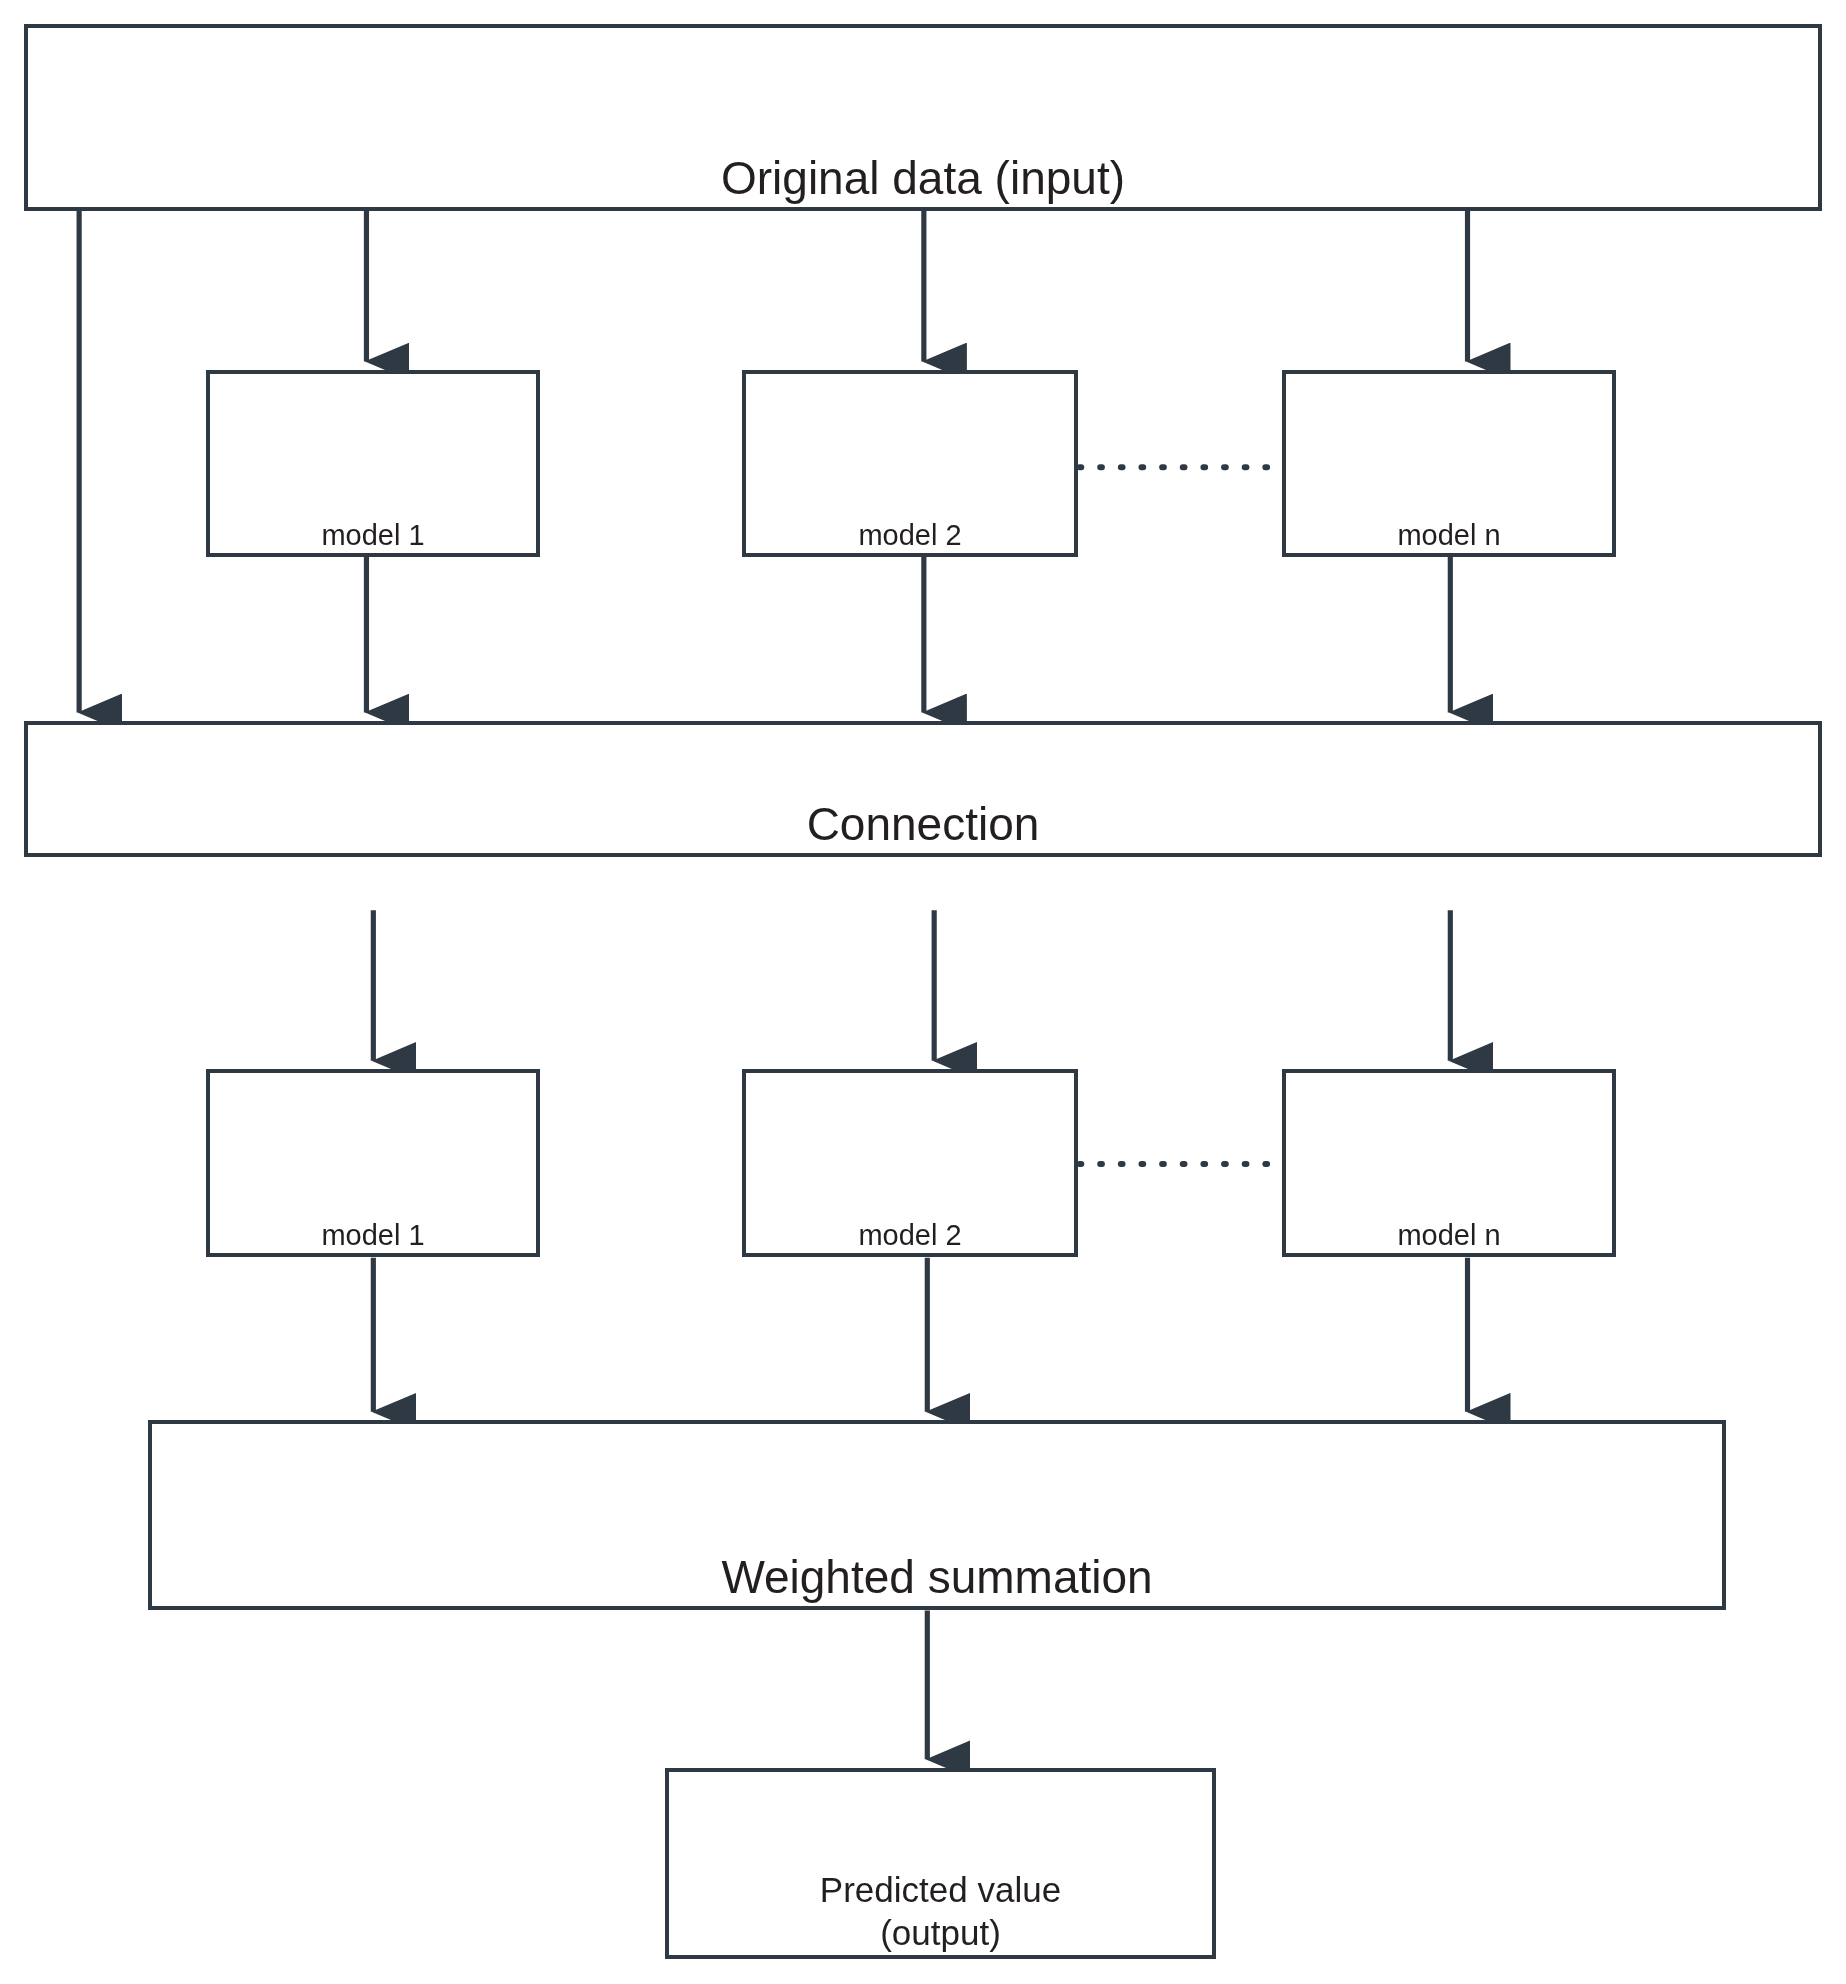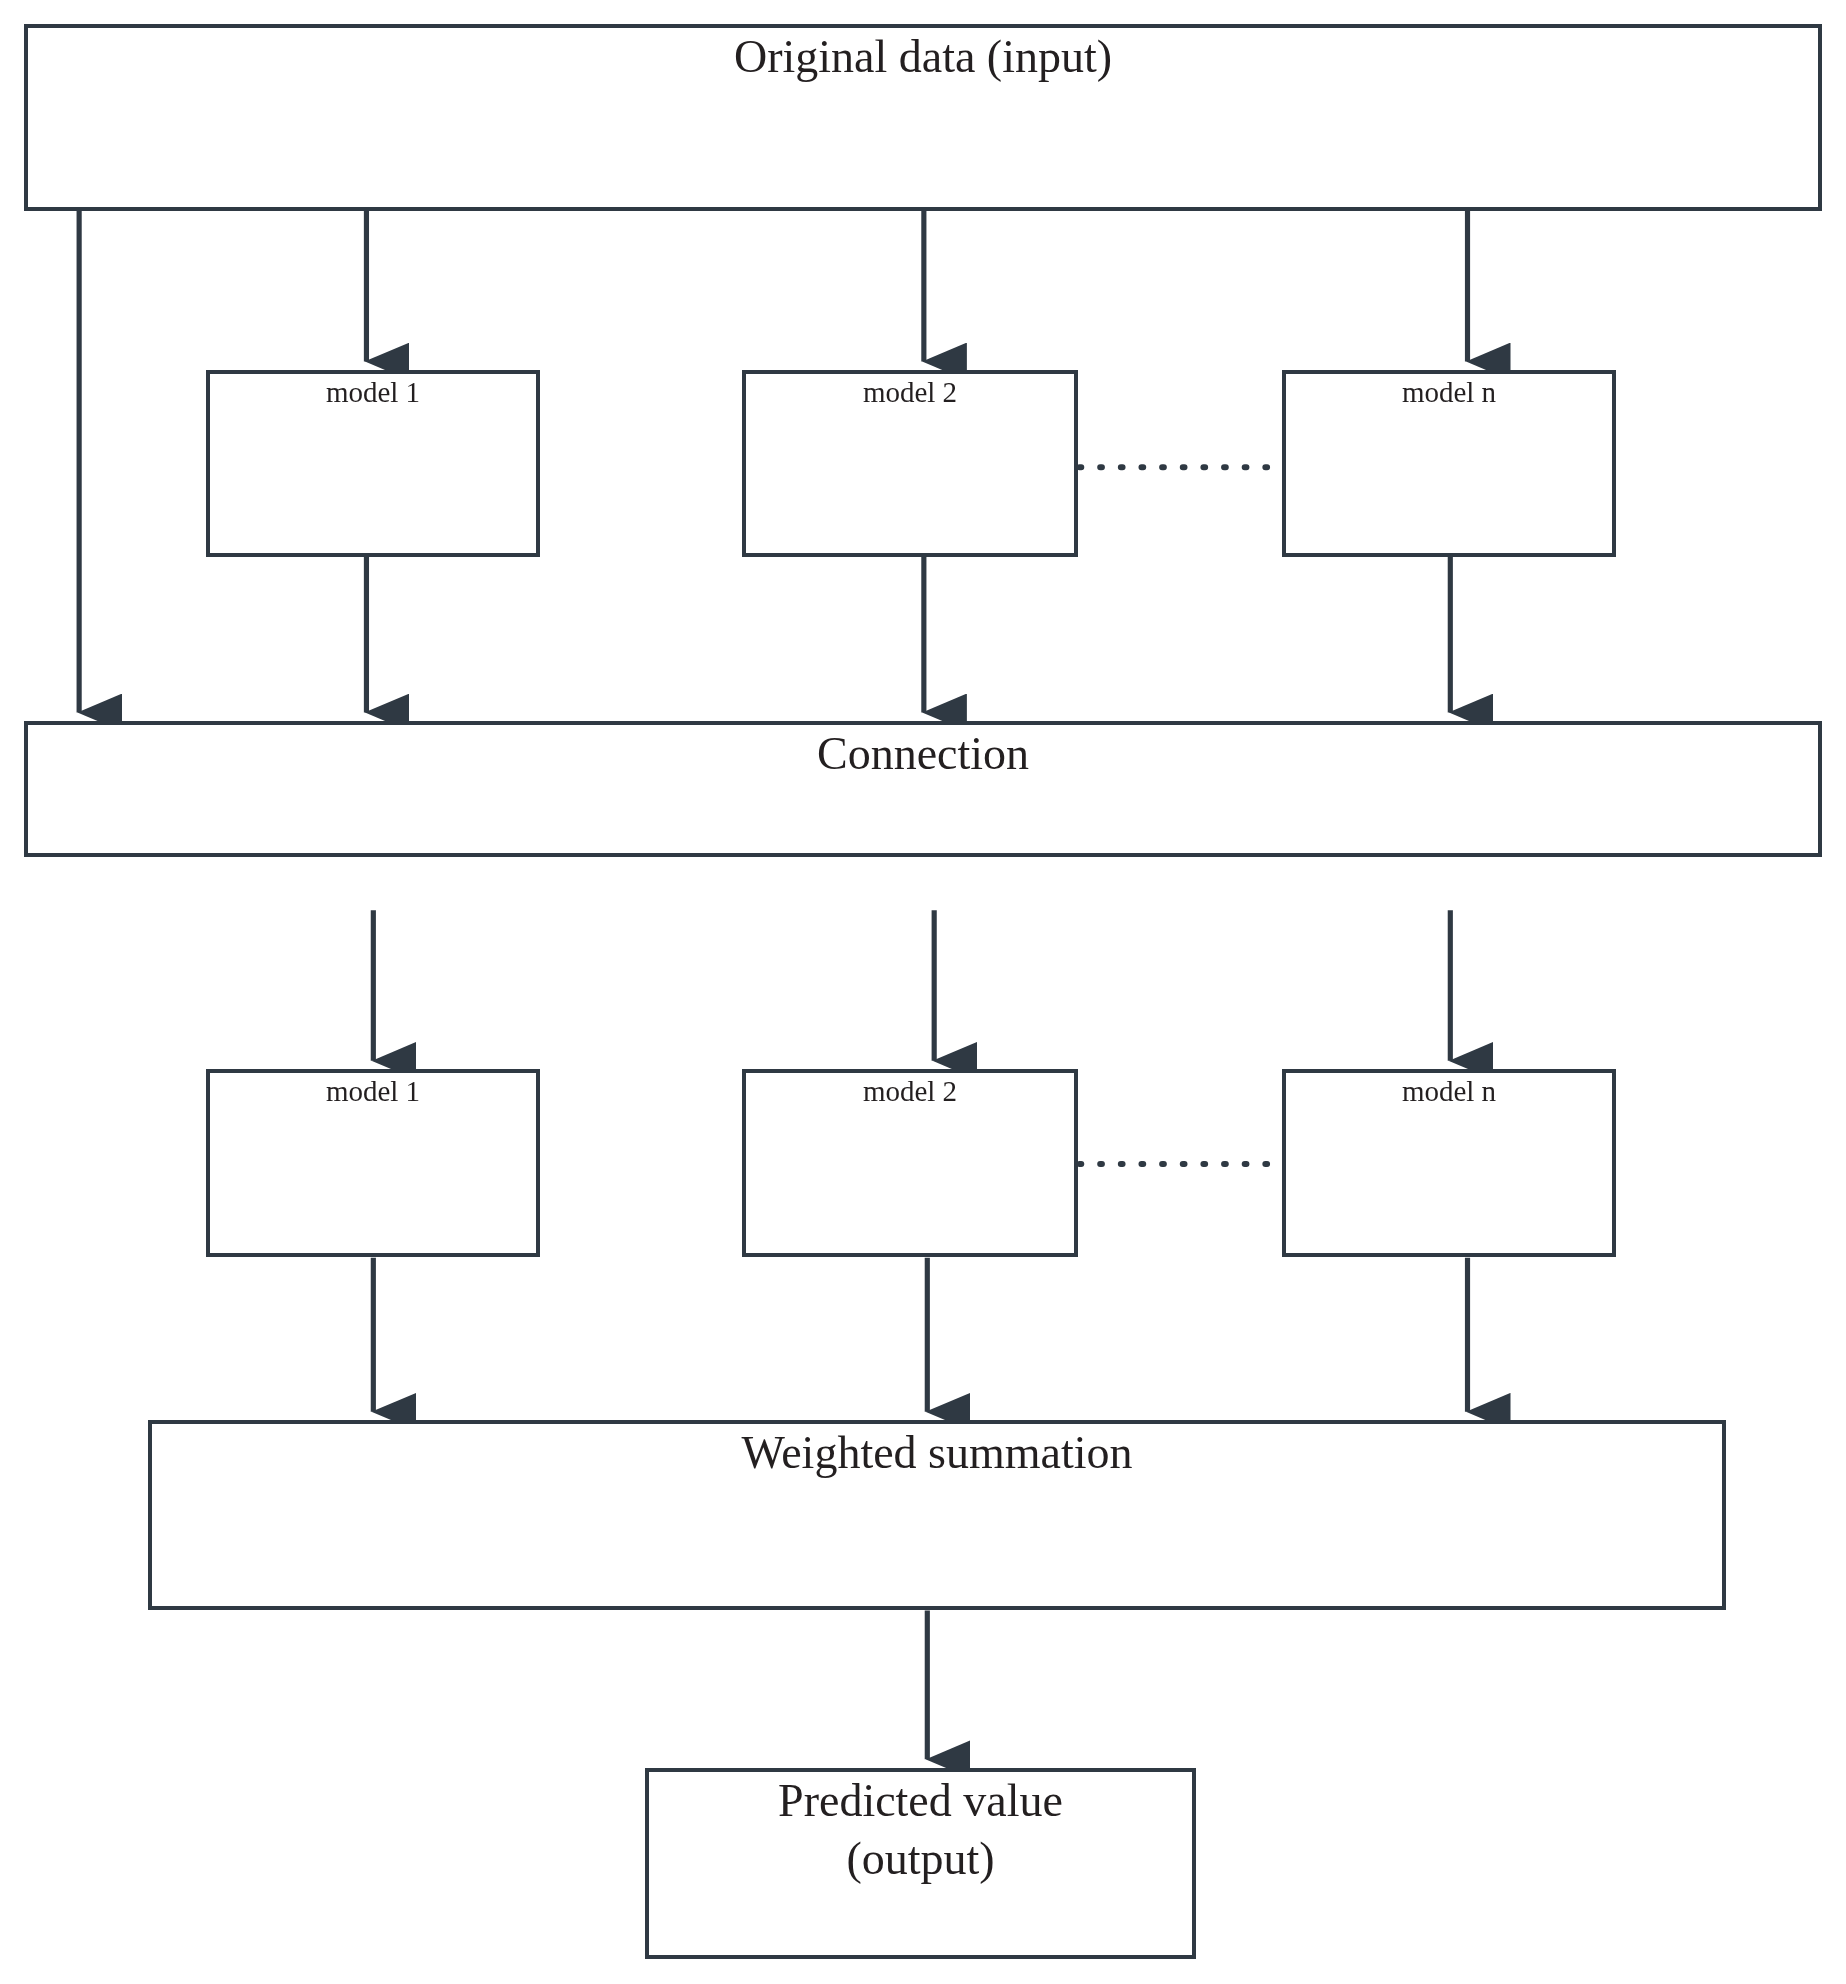--- a/index.html
+++ b/index.html
@@ -21,40 +21,40 @@
     top: 0;
     width: 1846px;
     height: 1984px;
   }
   .node {
     position: absolute;
     box-sizing: border-box;
     border: 4.3px solid #2f3943;
     background: #ffffff;
     display: flex;
-    align-items: flex-start;
+    align-items: flex-end;
     justify-content: center;
     text-align: center;
     color: #231f20;
     line-height: 1.25;
     z-index: 2;
-    font-family: Liberation Serif, serif;
   }
   .node-label {
     display: block;
     white-space: pre-line;
   }
   .wide-node {
     font-size: 46px;
   }
   .model-node {
     font-size: 29px;
   }
   .output-node {
-    font-size: 46px;
+    font-size: 35px;
+    margin-left: 20px;
   }
 </style>
 </head>
 <body>
 
 <div id="canvas">
 
   <svg id="svg-layer" viewBox="0 0 2146 2306" xmlns="http://www.w3.org/2000/svg">
     <defs>
       <marker id="arrowhead" markerWidth="10" markerHeight="12" refX="1" refY="6" orient="auto" markerUnits="userSpaceOnUse">

